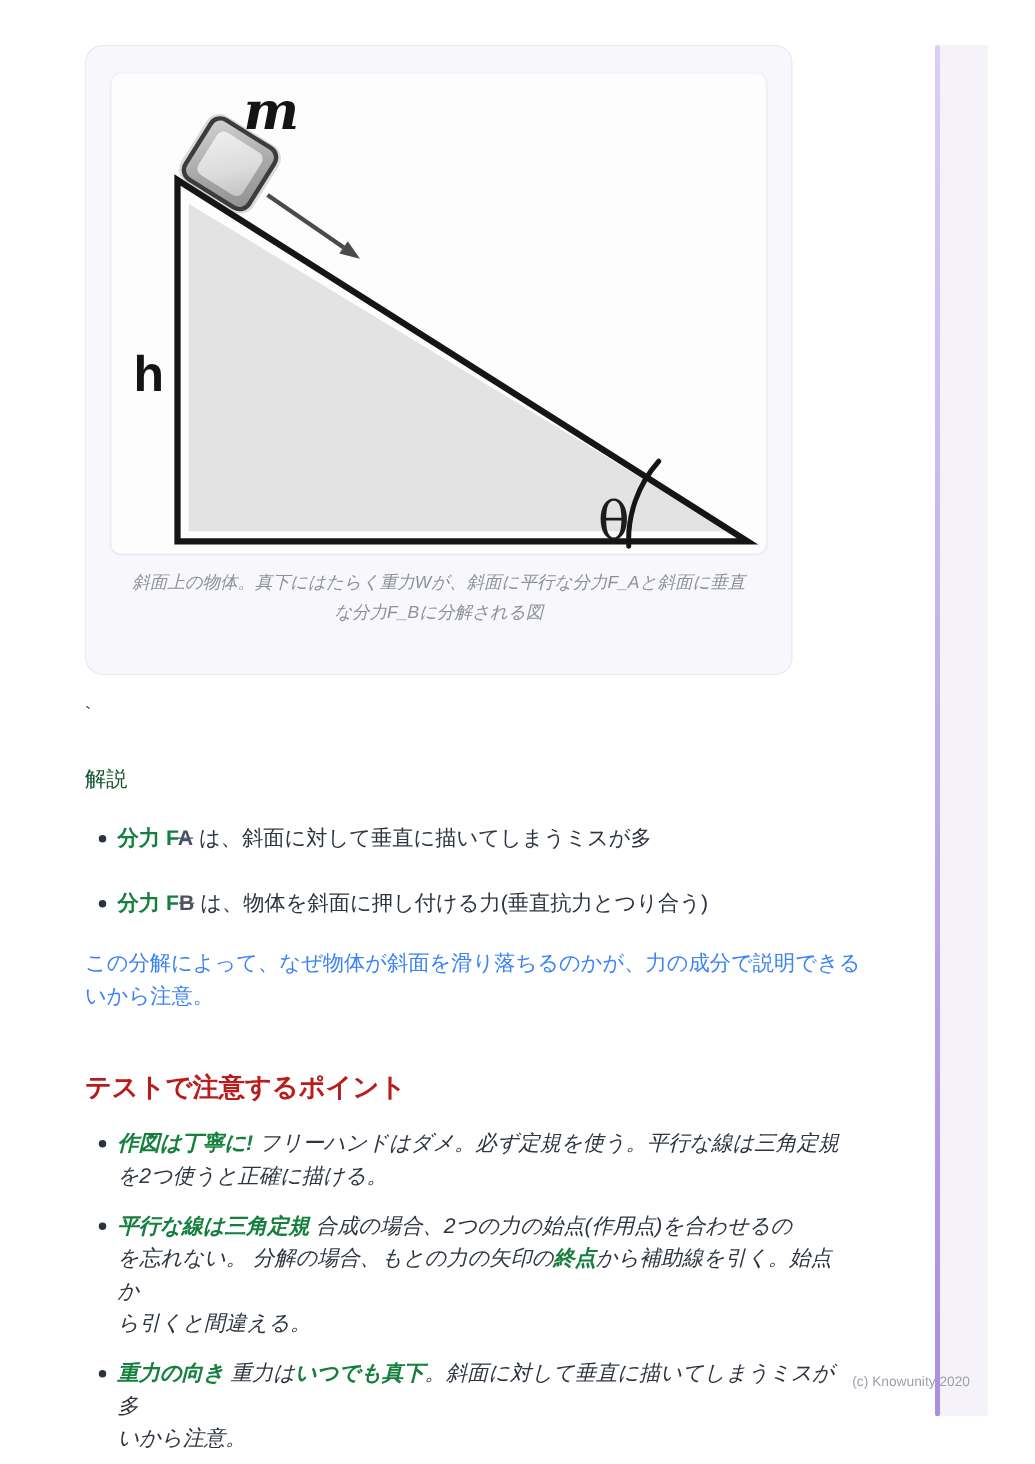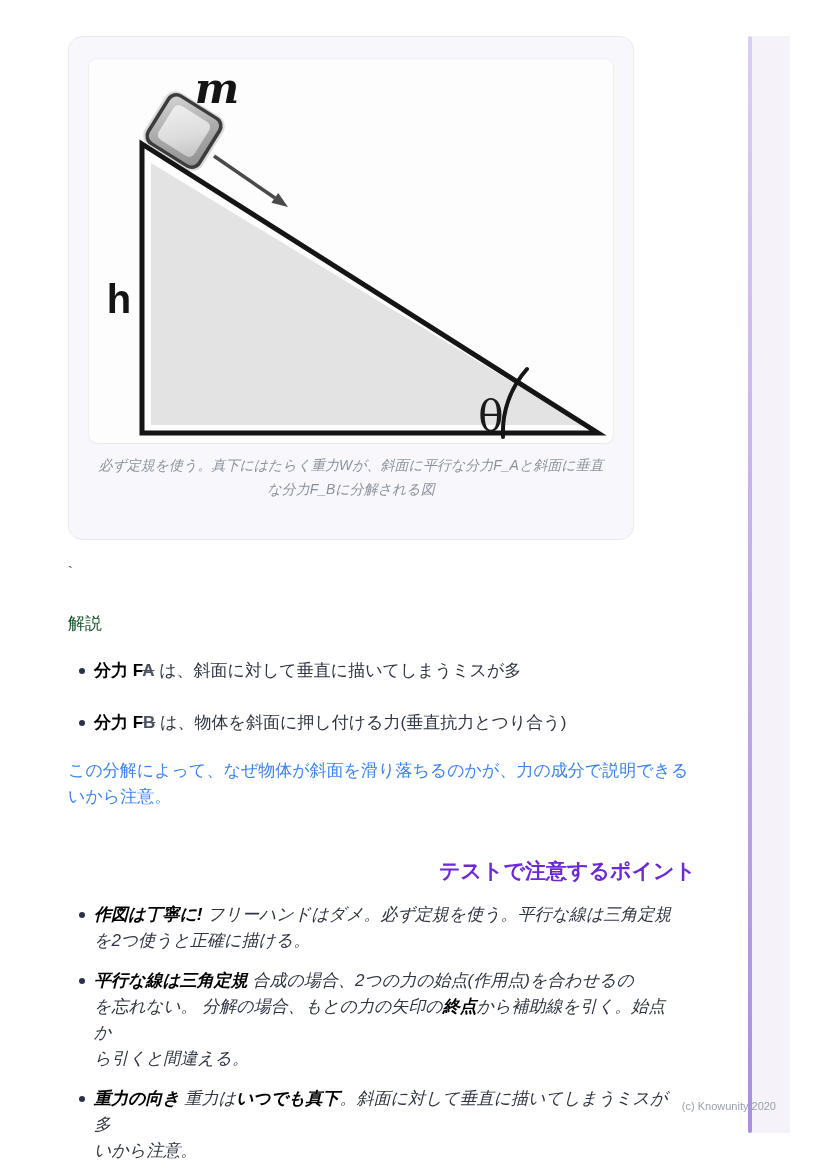--- a/index.html
+++ b/index.html
@@ -16,31 +16,31 @@
   .figure-card{position:absolute;left:68px;top:36px;width:566px;height:504px;
     background:#f8f8fc;border:1px solid #e9e9f2;border-radius:14px;box-sizing:border-box;}
   .figure-stage{position:absolute;left:20px;top:22px;width:524px;height:384px;
     background:#fdfdfe;border-radius:8px;box-shadow:0 1px 2px rgba(40,40,80,.06),0 0 0 1px #f1f1f6;}
   .figure-caption{position:absolute;left:10px;right:10px;top:416px;text-align:center;
     font-style:italic;font-size:14px;line-height:24px;color:#8b919c;}
   
   .content{position:absolute;left:68px;top:562px;width:628px;}
   .stray{font-size:15px;line-height:20px;color:#30363f;}
   .h-kaisetsu{margin:30px 0 0 0;font-size:17px;line-height:24px;font-weight:normal;color:#14532d;}
-  .h-purple{margin:46px 0 0 0;font-size:21px;line-height:30px;font-weight:bold;color:#6d28d9;text-align:right;}
+  .h-purple{margin:46px 0 0 0;font-size:21px;line-height:30px;font-weight:bold;color:#b91c1c;}
   ul{list-style:none;margin:0;padding:0;}
   .list-1{margin-top:22px;}
   .list-2{margin-top:16px;font-style:italic;}
   li{position:relative;padding-left:26px;font-size:17px;line-height:26px;max-width:586px;}
   li::before{content:"";position:absolute;left:11px;top:10px;width:6px;height:6px;border-radius:50%;background:#2b3240;}
   .list-1 li + li{margin-top:26px;}
   .list-2 li + li{margin-top:14px;}
   .para{margin:22px 0 0 0;font-size:17px;line-height:26px;color:#3b82f6;}
   .ln{display:block;}
-  .b{font-weight:bold;color:#000000;}
+  .b{font-weight:bold;color:#15803d;}
   .s{text-decoration:line-through;color:#4b5260;}
   .footer{position:absolute;right:52px;top:1100px;font-size:11px;color:#9aa0ac;z-index:3;}
   .side-panel,.side-line{z-index:1;}
   svg text{font-family:"Liberation Sans","DejaVu Sans",sans-serif;}
   .serif{font-family:"DejaVu Serif","Liberation Serif",serif;}
 </style>
 </head>
 <body>
 
 <div class="side-panel"></div>
@@ -78,21 +78,21 @@
         <line x1="125" y1="97" x2="186" y2="139" stroke="#4a4a4a" stroke-width="3.5"></line>
         <polygon points="199,148 189.2,134 182.4,143.8" fill="#4a4a4a"></polygon>
       </g>
 
       <text x="128" y="44" font-size="42" font-weight="bold" font-style="italic" class="serif" fill="#141414" text-anchor="middle">m</text>
       <text x="30" y="254" font-size="40" font-weight="bold" fill="#141414" text-anchor="middle">h</text>
       <text x="402" y="372" font-size="42" class="serif" fill="#1c1c1c" text-anchor="middle">θ</text>
     </svg>
   </div>
   <div class="figure-caption">
-    <span class="ln">必ず定規を使う。真下にはたらく重力Wが、斜面に平行な分力F_Aと斜面に垂直</span>
+    <span class="ln">斜面上の物体。真下にはたらく重力Wが、斜面に平行な分力F_Aと斜面に垂直</span>
     <span class="ln">な分力F_Bに分解される図</span>
   </div>
 </div>
 
 <div class="content">
   <div class="stray">`</div>
 
   <h3 class="h-kaisetsu">解説</h3>
 
   <ul class="list-1">

